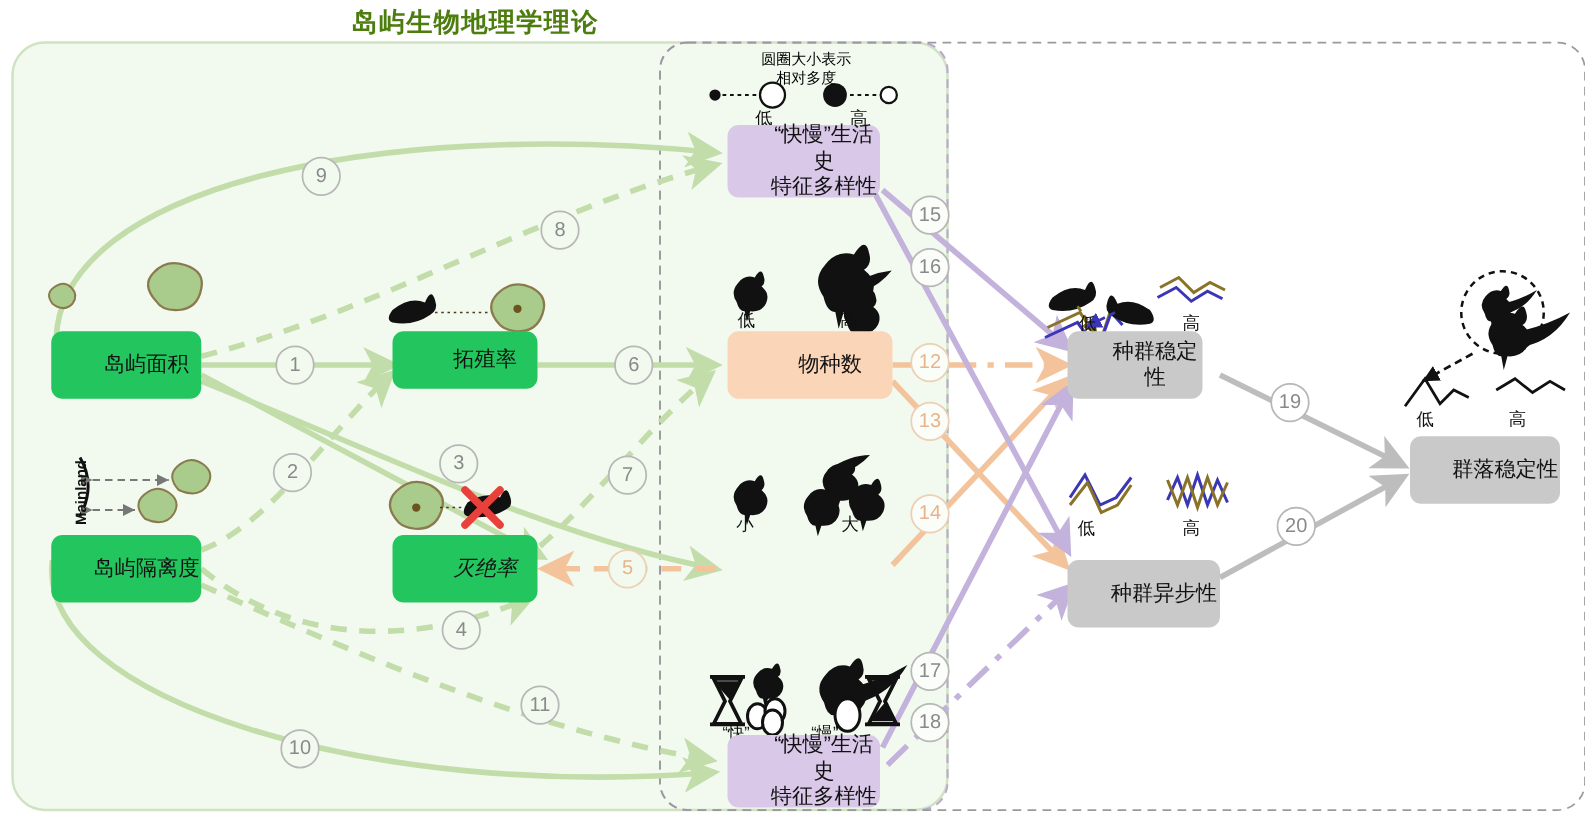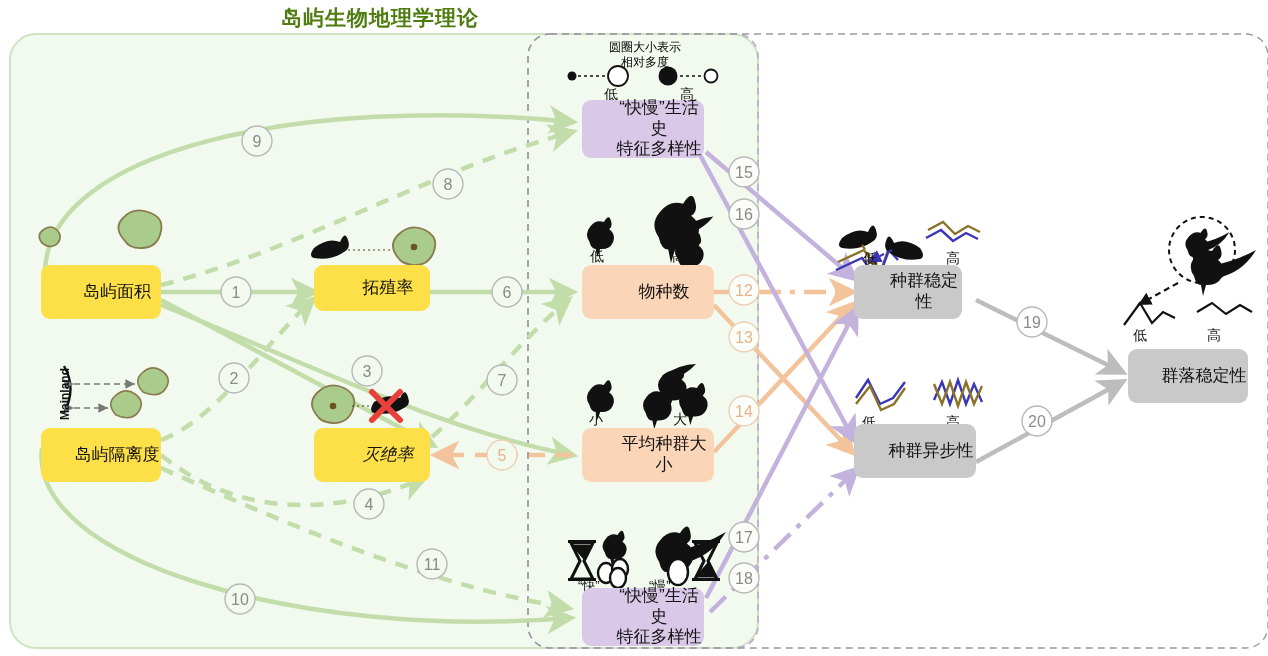--- a/index.html
+++ b/index.html
@@ -9,21 +9,21 @@
   svg#wires{position:absolute;left:0;top:0;width:1268px;height:656px;}
 
   .title{position:absolute;font-size:21px;font-weight:bold;color:#4d7c0f;
          text-align:center;white-space:nowrap;letter-spacing:1px;}
   #title-left{left:230px;top:4px;width:300px;}
   #title-right{left:760px;top:4px;width:340px;}
 
   .node{position:absolute;border-radius:9px;display:flex;align-items:center;
         justify-content:center;text-align:center;font-size:17px;color:#121212;
         line-height:1.22;box-sizing:border-box;padding-left:32px;}
-  .node.green{background:#fde047;}
+  .node.green{background:#22c55e;}
   .node.orange{background:#fad5b8;}
   .node.purple{background:#d9c8e8;}
   .node.gray{background:#c9c9c9;}
 
   .lbl{position:absolute;font-size:14px;color:#101010;white-space:nowrap;}
   .lbl.small{font-size:13px;}
   .legend-txt{position:absolute;font-size:12px;color:#000000;text-align:center;
               white-space:nowrap;line-height:1.25;}
   .mainland{position:absolute;font-size:12px;font-weight:bold;color:#111;
             transform:rotate(-90deg);transform-origin:left top;white-space:nowrap;}
@@ -372,26 +372,25 @@
 
   <div class="node green" style="left:314px;top:428px;width:116px;height:54px;font-style:italic;">灭绝率</div>
 
   <div class="node purple" style="left:582px;top:100px;width:122px;height:58px;flex-direction:column;">
     <span>“快慢”生活史</span>
     <span>特征多样性</span>
   </div>
 
   <div class="node orange" style="left:582px;top:265px;width:132px;height:54px;">物种数</div>
 
-  <div class="node orange" style="left:582px;top:428px;width:132px;height:54px;">平均种群大小</div>
 
   <div class="node purple" style="left:582px;top:588px;width:122px;height:58px;flex-direction:column;">
     <span>“快慢”生活史</span>
     <span>特征多样性</span>
   </div>
 
   <div class="node gray" style="left:854px;top:265px;width:108px;height:54px;">种群稳定性</div>
 
-  <div class="node gray" style="left:854px;top:424px;width:122px;height:54px;">种群异步性</div>
+  <div class="node gray" style="left:854px;top:448px;width:122px;height:54px;">种群异步性</div>
 
   <div class="node gray" style="left:1128px;top:349px;width:120px;height:54px;">群落稳定性</div>
 
 </div>
 
 </body></html>

